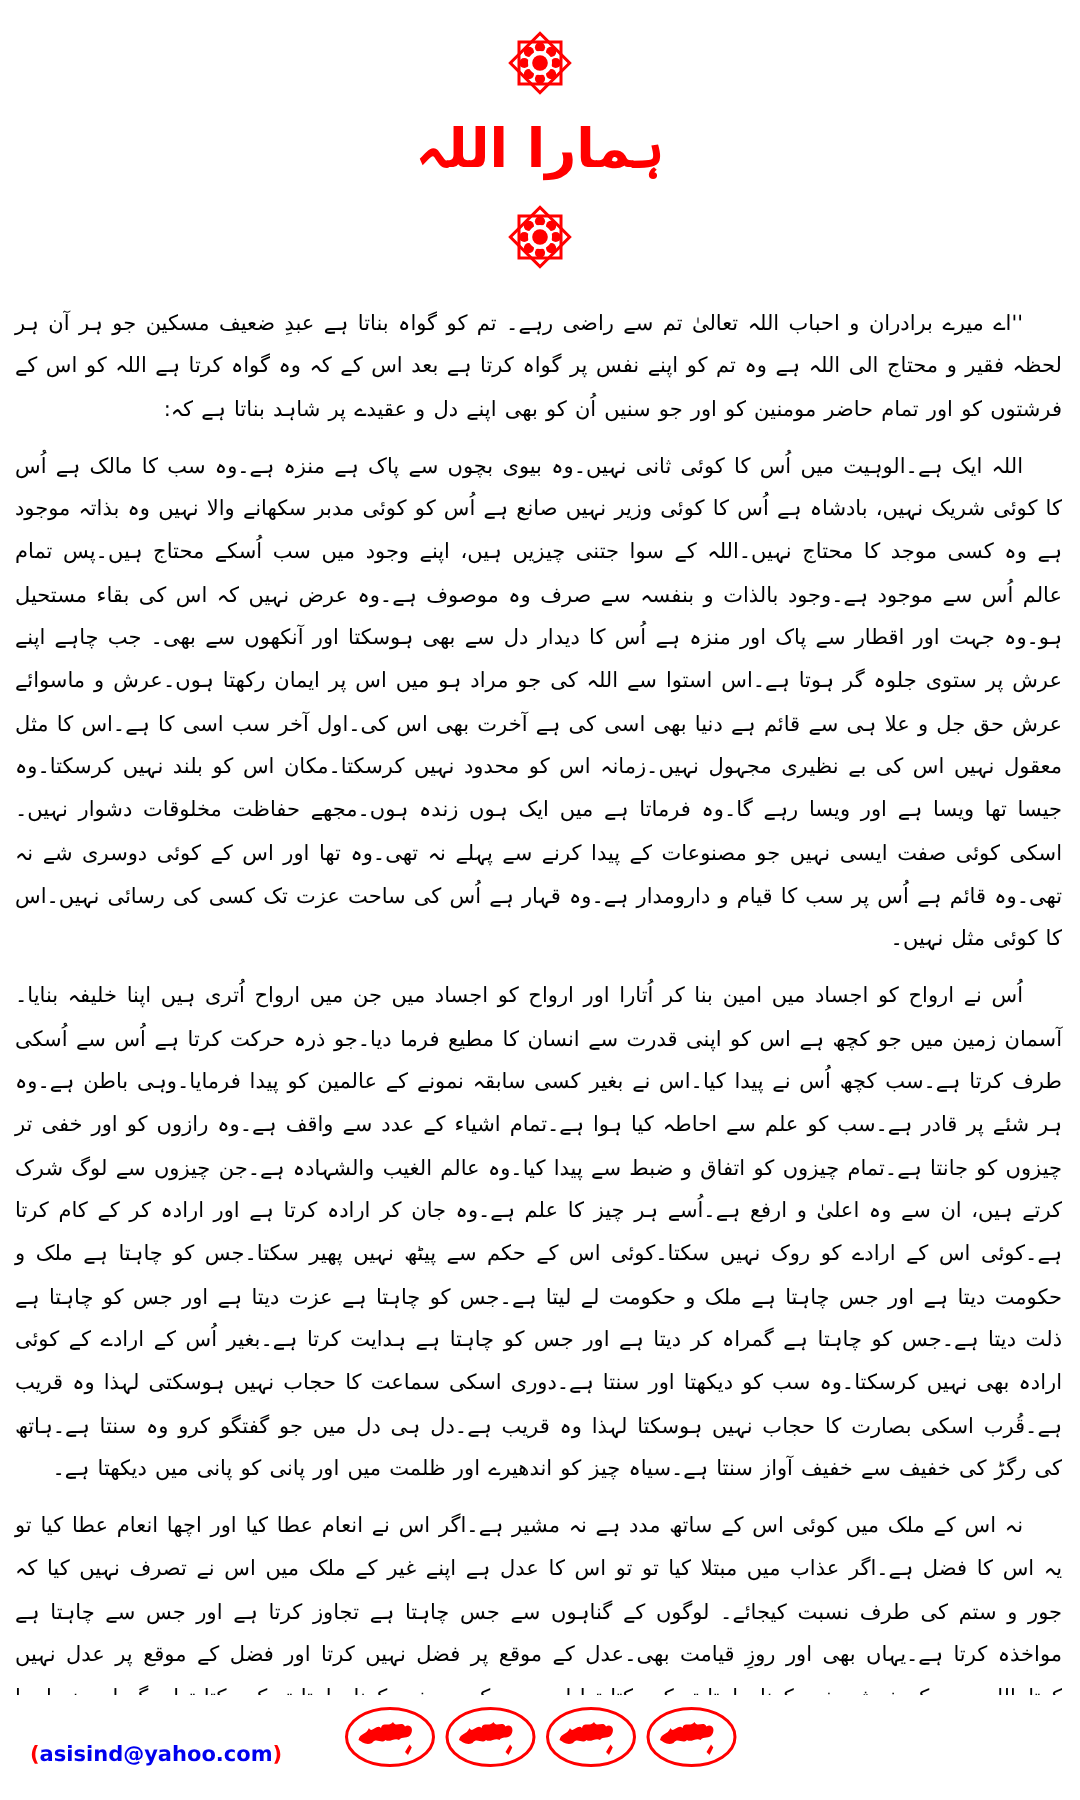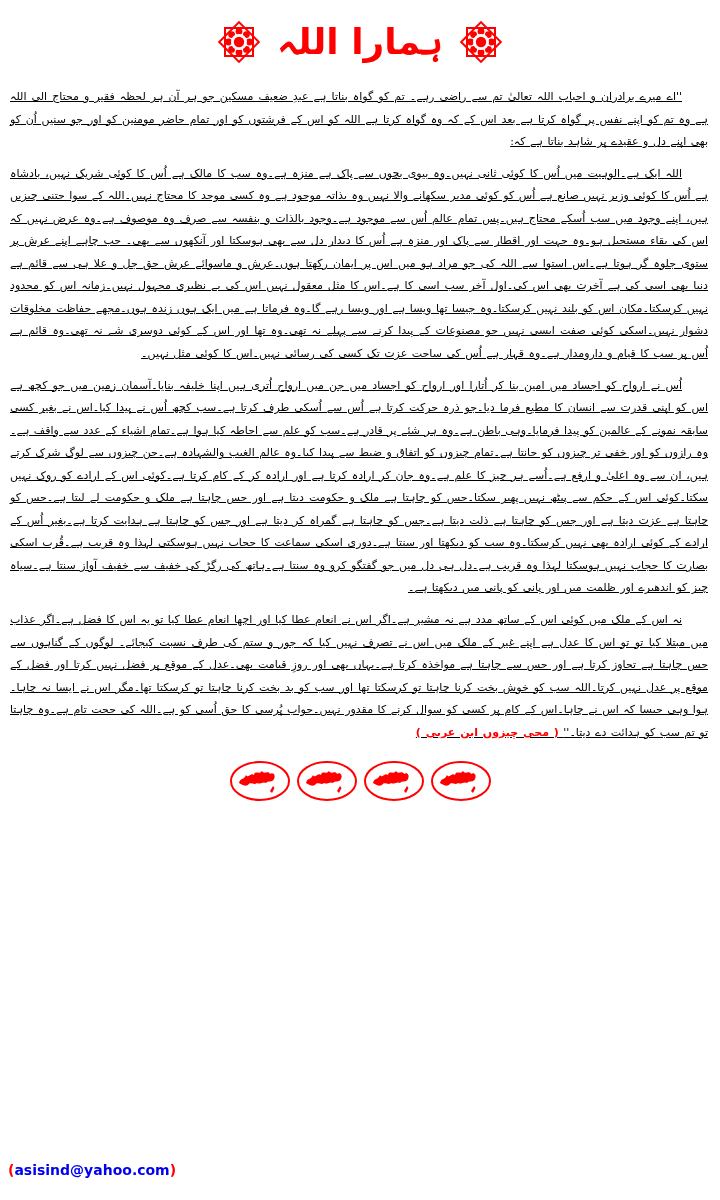--- a/index.html
+++ b/index.html
@@ -6,57 +6,57 @@
   html,body { background:#ffffff; }
   body {
     width:720px; height:1200px; overflow:hidden;
     font-family:"DejaVu Sans", sans-serif; color:#000;
   }
   .page { width:720px; height:1200px; display:flex; flex-direction:column; overflow:hidden; }
 
   
   .masthead {
     display:flex; justify-content:center; align-items:center;
-    gap:12px; padding:16px 0 8px 0; direction:rtl;
+    gap:12px; padding:16px 0 8px 0; direction:rtl;flex-direction:column;
   }
   .page-title {
     color:#ff0000; font-size:36px; font-weight:bold; line-height:1.1;
     font-family:"DejaVu Sans", sans-serif;
   }
   .star-icon { display:block; }
 
   
   .article {
     flex:0 1 auto; padding:10px 12px 0 10px; direction:rtl; overflow:hidden;
   }
   .para {
     direction:rtl; text-align:justify; text-align-last:right;
-    font-size:11px; line-height:2.05; color:#000;
-    text-indent:26px; margin-bottom:9px; word-spacing:1px;text-decoration:underline;
+    font-size:14px; line-height:2.05; color:#000;
+    text-indent:26px; margin-bottom:9px; word-spacing:1px;
   }
   .attribution { color:#ff0000; font-weight:bold; white-space:nowrap; }
 
   
   .medallion-row {
     display:flex; justify-content:center; align-items:center;
     gap:3px; padding:6px 0 2px 0;
   }
 
   
   .page-footer {
     position:relative; margin-top:auto;
     display:flex; justify-content:center; align-items:flex-end;
     padding:4px 10px 14px 10px; direction:rtl;
   }
   .organization {
     font-size:40px; font-weight:bold; color:#000; letter-spacing:1px;
     line-height:1.2; margin-left:40px;
   }
   .email-wrap {
-    position:absolute; left:8px; bottom:22px;
+    position:absolute; left:20px; bottom:22px;
     direction:ltr; font-size:14px; font-weight:bold; white-space:nowrap;
   }
   .paren { color:#ff0000; font-weight:bold; }
   .email-link { color:#0000ee; text-decoration:none; font-weight:bold; }
 </style>
 </head>
 <body>
 
 <div class="page">
 

